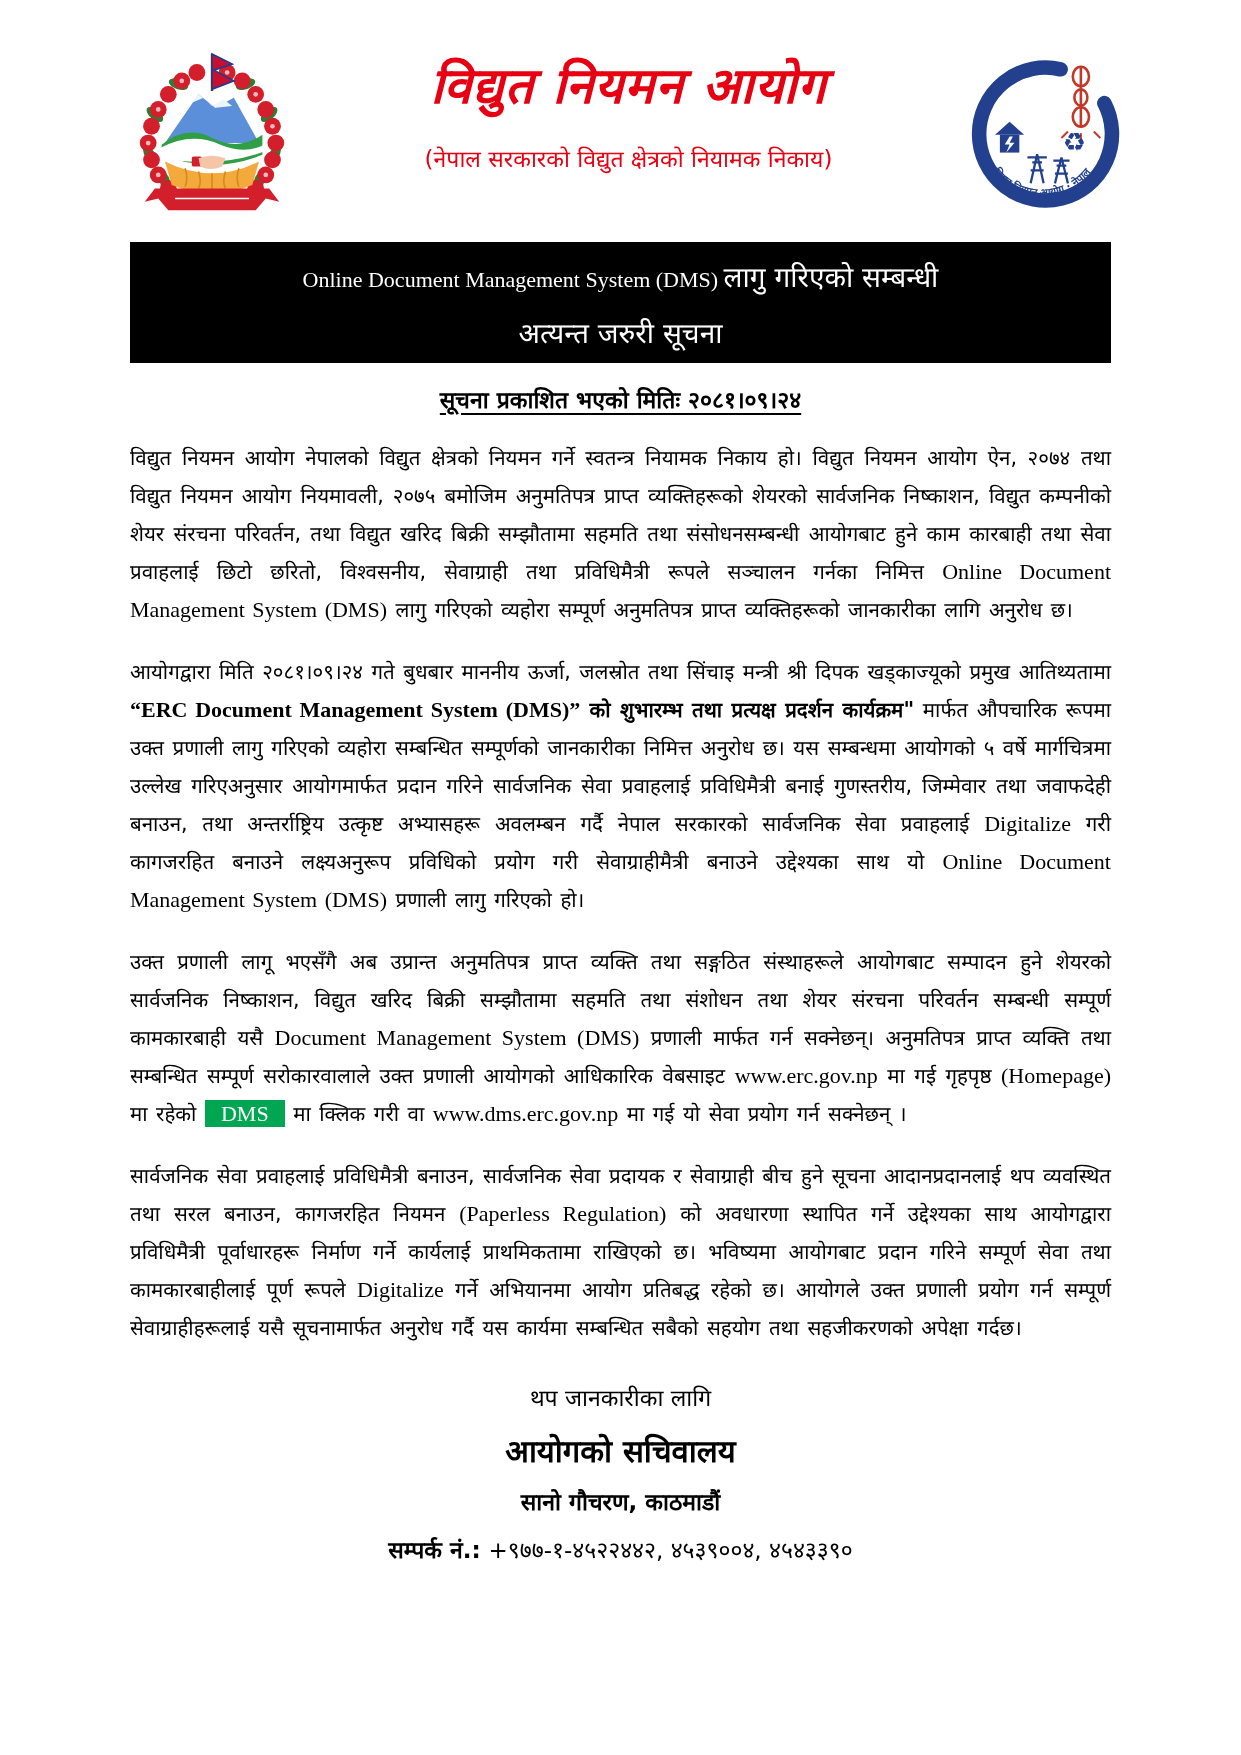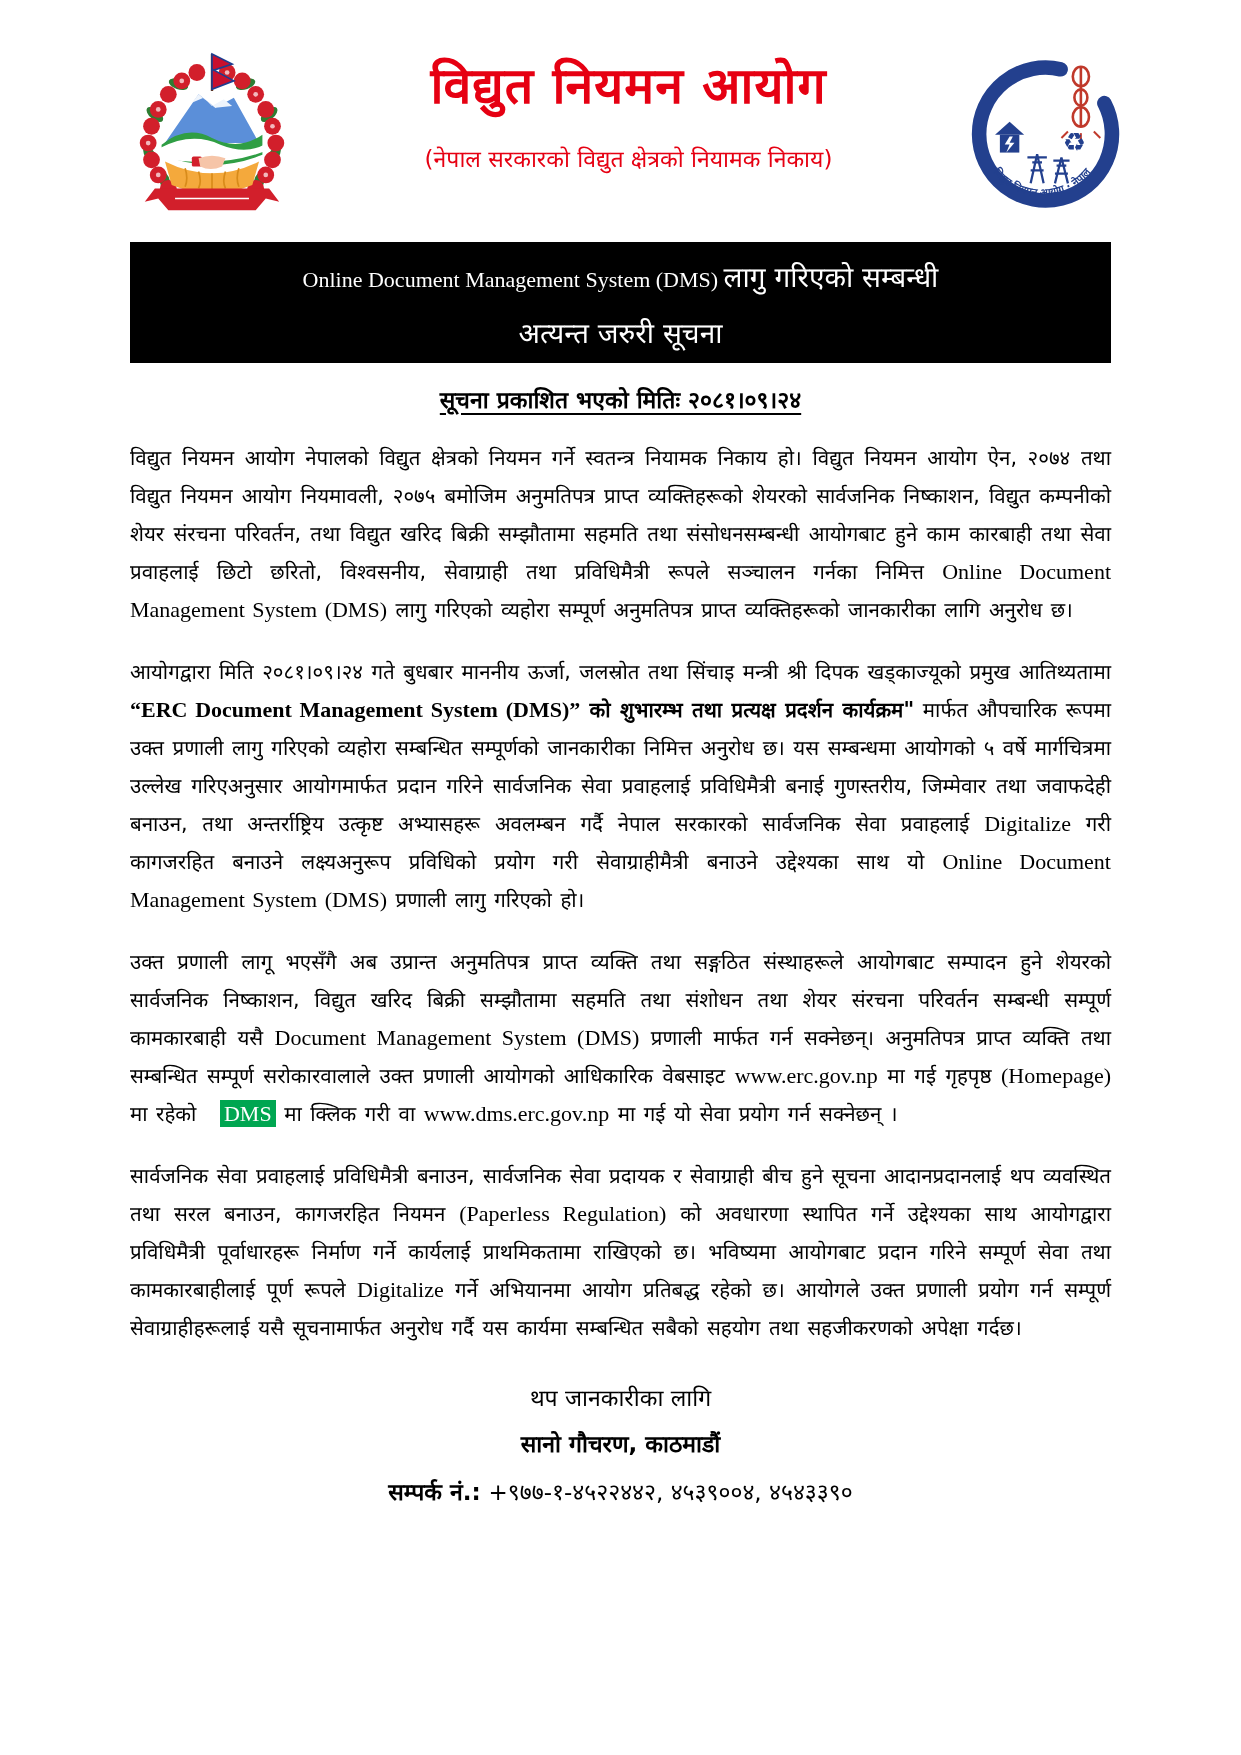--- a/index.html
+++ b/index.html
@@ -7,21 +7,21 @@
     width:1241px; height:1755px; background:#ffffff; margin:0 auto;
     position:relative; overflow:hidden;
     font-family:"DejaVu Sans",sans-serif; color:#000;
   }
   
   .header { display:flex; align-items:flex-start; padding:48px 118px 0 128px; }
   .emblem { width:168px; height:180px; flex:0 0 auto; }
   .head-center { flex:1; text-align:center; }
   .head-title {
     font-size:50px; font-weight:bold; color:#e60012; line-height:1.2;
-    margin-top:8px; letter-spacing:1px;
+    margin-top:8px; letter-spacing:1px;font-style:italic;
   }
   .head-sub { font-size:23px; color:#e60012; margin-top:26px; }
   .erc-logo { width:162px; height:180px; flex:0 0 auto; }
 
   
   .banner {
     margin:14px 130px 0 130px; background:#000; color:#fff;
     text-align:center; padding:16px 6px 12px 6px;
   }
   .banner-line1 { font-size:28px; line-height:1.4; }
@@ -39,21 +39,21 @@
   .para {
     font-size:20.5px; line-height:38px; text-align:justify;
     margin:24px 0 0 0; word-spacing:2px;
   }
   .run-n  { font-family:"DejaVu Sans",sans-serif; }
   .run-bn { font-family:"DejaVu Sans",sans-serif; font-weight:bold; }
   .run-l  { font-family:"Liberation Serif","DejaVu Serif",serif; font-size:22px; }
   .run-bl { font-family:"Liberation Serif","DejaVu Serif",serif; font-size:22px; font-weight:bold;margin-top:22px; }
   .run-hl {
     font-family:"Liberation Serif","DejaVu Serif",serif; font-size:22px;
-    background:#00a651; color:#ffffff; padding:1px 4px;margin-left:15px;
+    background:#00a651; color:#ffffff; padding:1px 16px;
   }
 
   
   .footer { text-align:center; margin-top:34px; }
   .f-line1 { font-size:23px; font-weight:normal; }
   .f-line2 { font-size:31px; font-weight:bold; margin-top:16px; }
   .f-line3 { font-size:23px; font-weight:bold; margin-top:14px; }
   .f-contact { font-size:23px; margin-top:16px; }
   .f-email { font-size:22px; margin-top:14px; }
 </style>
@@ -197,17 +197,18 @@
 
   <div class="body-text">
     <p class="para"><span class="run-n">विद्युत नियमन आयोग नेपालको विद्युत क्षेत्रको नियमन गर्ने स्वतन्त्र नियामक निकाय हो। विद्युत नियमन आयोग ऐन, २०७४ तथा विद्युत नियमन आयोग नियमावली, २०७५ बमोजिम अनुमतिपत्र प्राप्त व्यक्तिहरूको शेयरको सार्वजनिक निष्काशन, विद्युत कम्पनीको शेयर संरचना परिवर्तन, तथा विद्युत खरिद बिक्री सम्झौतामा सहमति तथा संसोधनसम्बन्धी आयोगबाट हुने काम कारबाही तथा सेवा प्रवाहलाई छिटो छरितो, विश्वसनीय, सेवाग्राही तथा प्रविधिमैत्री रूपले सञ्चालन गर्नका निमित्त </span><span class="run-l">Online Document Management System (DMS)</span><span class="run-n"> लागु गरिएको व्यहोरा सम्पूर्ण अनुमतिपत्र प्राप्त व्यक्तिहरूको जानकारीका लागि अनुरोध छ।</span></p>
     <p class="para"><span class="run-n">आयोगद्वारा मिति २०८१।०९।२४ गते बुधबार माननीय ऊर्जा, जलस्रोत तथा सिंचाइ मन्त्री श्री दिपक खड्काज्यूको प्रमुख आतिथ्यतामा </span><span class="run-bl">“ERC Document Management System (DMS)”</span><span class="run-bn"> को शुभारम्भ तथा प्रत्यक्ष प्रदर्शन कार्यक्रम"</span><span class="run-n"> मार्फत औपचारिक रूपमा उक्त प्रणाली लागु गरिएको व्यहोरा सम्बन्धित सम्पूर्णको जानकारीका निमित्त अनुरोध छ। यस सम्बन्धमा आयोगको ५ वर्षे मार्गचित्रमा उल्लेख गरिएअनुसार आयोगमार्फत प्रदान गरिने सार्वजनिक सेवा प्रवाहलाई प्रविधिमैत्री बनाई गुणस्तरीय, जिम्मेवार तथा जवाफदेही बनाउन, तथा अन्तर्राष्ट्रिय उत्कृष्ट अभ्यासहरू अवलम्बन गर्दै नेपाल सरकारको सार्वजनिक सेवा प्रवाहलाई </span><span class="run-l">Digitalize</span><span class="run-n"> गरी कागजरहित बनाउने लक्ष्यअनुरूप प्रविधिको प्रयोग गरी सेवाग्राहीमैत्री बनाउने उद्देश्यका साथ यो </span><span class="run-l">Online Document Management System (DMS)</span><span class="run-n"> प्रणाली लागु गरिएको हो।</span></p>
     <p class="para"><span class="run-n">उक्त प्रणाली लागू भएसँगै अब उप्रान्त अनुमतिपत्र प्राप्त व्यक्ति तथा सङ्गठित संस्थाहरूले आयोगबाट सम्पादन हुने शेयरको सार्वजनिक निष्काशन, विद्युत खरिद बिक्री सम्झौतामा सहमति तथा संशोधन तथा शेयर संरचना परिवर्तन सम्बन्धी सम्पूर्ण कामकारबाही यसै </span><span class="run-l">Document Management System (DMS)</span><span class="run-n"> प्रणाली मार्फत गर्न सक्नेछन्। अनुमतिपत्र प्राप्त व्यक्ति तथा सम्बन्धित सम्पूर्ण सरोकारवालाले उक्त प्रणाली आयोगको आधिकारिक वेबसाइट </span><span class="run-l">www.erc.gov.np</span><span class="run-n"> मा गई गृहपृष्ठ </span><span class="run-l">(Homepage)</span><span class="run-n"> मा रहेको </span><span class="run-hl">DMS</span><span class="run-n"> मा क्लिक गरी वा </span><span class="run-l">www.dms.erc.gov.np</span><span class="run-n"> मा गई यो सेवा प्रयोग गर्न सक्नेछन् ।</span></p>
     <p class="para"><span class="run-n">सार्वजनिक सेवा प्रवाहलाई प्रविधिमैत्री बनाउन, सार्वजनिक सेवा प्रदायक र सेवाग्राही बीच हुने सूचना आदानप्रदानलाई थप व्यवस्थित तथा सरल बनाउन, कागजरहित नियमन </span><span class="run-l">(Paperless Regulation)</span><span class="run-n"> को अवधारणा स्थापित गर्ने उद्देश्यका साथ आयोगद्वारा प्रविधिमैत्री पूर्वाधारहरू निर्माण गर्ने कार्यलाई प्राथमिकतामा राखिएको छ। भविष्यमा आयोगबाट प्रदान गरिने सम्पूर्ण सेवा तथा कामकारबाहीलाई पूर्ण रूपले </span><span class="run-l">Digitalize</span><span class="run-n"> गर्ने अभियानमा आयोग प्रतिबद्ध रहेको छ। आयोगले उक्त प्रणाली प्रयोग गर्न सम्पूर्ण सेवाग्राहीहरूलाई यसै सूचनामार्फत अनुरोध गर्दै यस कार्यमा सम्बन्धित सबैको सहयोग तथा सहजीकरणको अपेक्षा गर्दछ।</span></p>
   </div>
 
   <div class="footer">
     <div class="f-line1">थप जानकारीका लागि</div>
+    <div class="f-line2">आयोगको सचिवालय</div>
     <div class="f-line3">सानो गौचरण, काठमाडौं</div>
     <div class="f-contact"><span class="run-bn">सम्पर्क नं.: </span><span class="run-n">+९७७-१-४५२२४४२, ४५३९००४, ४५४३३९०</span></div>
   </div>
 
 </div>
 
 </body></html>

